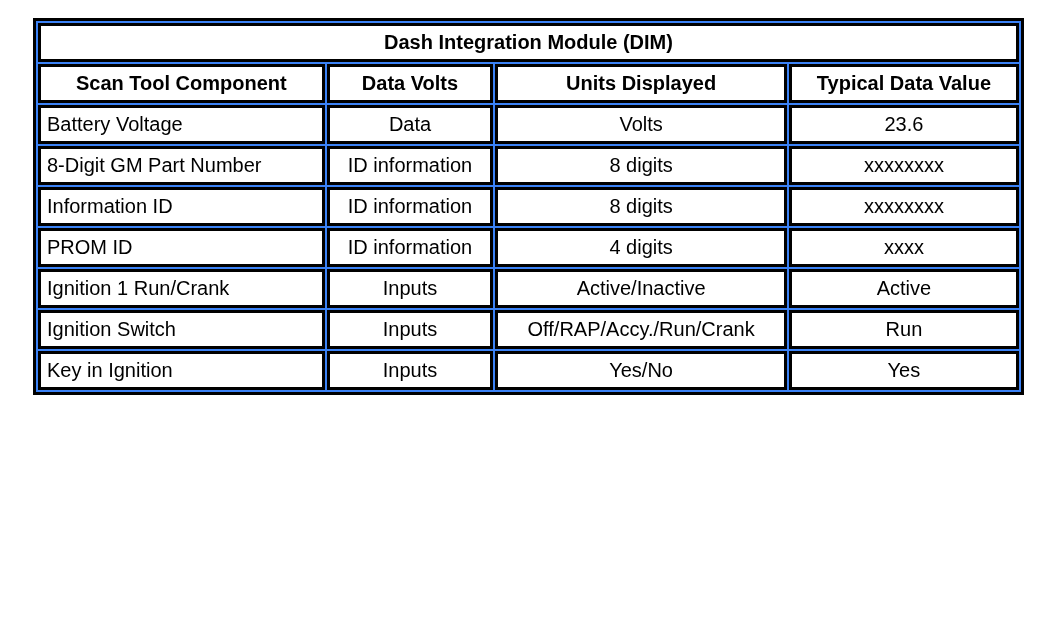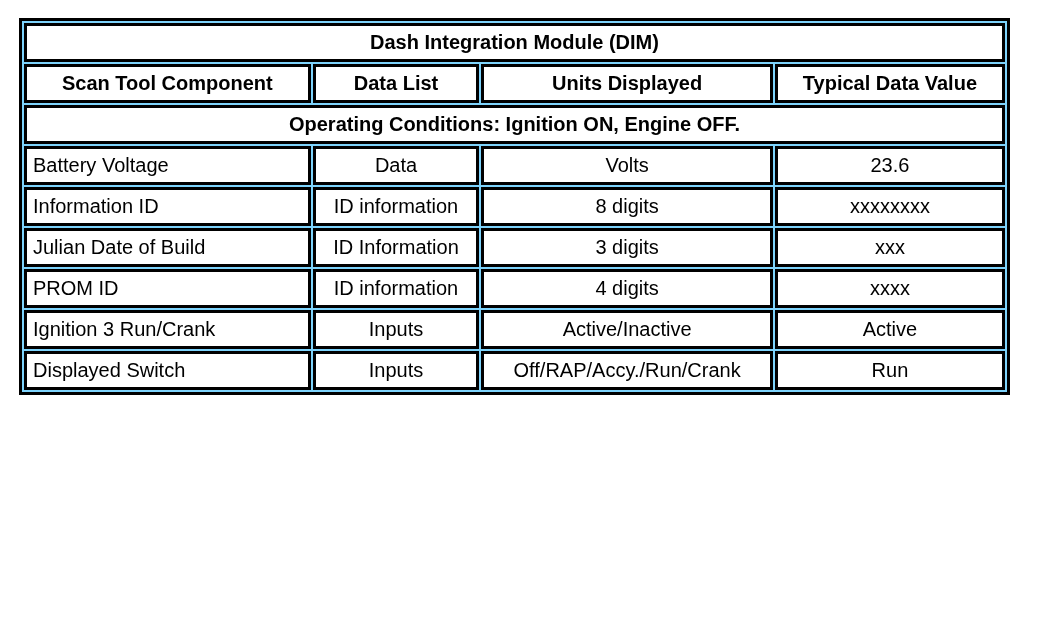--- a/index.html
+++ b/index.html
@@ -11,28 +11,28 @@
     position: relative;
     width: 1056px;
     height: 622px;
     background: #ffffff;
     font-family: "Liberation Sans", sans-serif;
     color: #000000;
     overflow: hidden;
   }
   table.dim {
     position: absolute;
-    left: 19px;
+    left: 33px;
     top: 18px;
     width: 991px;
     table-layout: fixed;
     border-collapse: separate;
     border-spacing: 2px;
     border: 3px solid #000000;
-    background: #7dd3fc;
+    background: #3b82f6;
   }
   table.dim td, table.dim th {
     border: 3px solid #000000;
     background: #ffffff;
     height: 33px;
     padding: 0 4px;
     font-size: 20px;
     line-height: 1.05;
     vertical-align: middle;
     overflow: hidden;
@@ -53,59 +53,62 @@
       <col style="width:17.1%">
       <col style="width:29.9%">
       <col style="width:23.6%">
     </colgroup>
     <tbody id="dim-tbody">
       <tr>
         <td colspan="4" class="center bold title-cell">Dash Integration Module (DIM)</td>
       </tr>
       <tr>
         <th class="center bold">Scan Tool Component</th>
-        <th class="center bold">Data List</th>
+        <th class="center bold">Data Volts</th>
         <th class="center bold">Units Displayed</th>
         <th class="center bold">Typical Data Value</th>
-      </tr>
-      <tr>
-        <td colspan="4" class="center bold">Operating Conditions: Ignition ON, Engine OFF.</td>
       </tr>
 
     <tr>
           <td class="left">Battery Voltage</td>
           <td class="center">Data</td>
           <td class="center">Volts</td>
           <td class="center">23.6</td>
         </tr>
         <tr>
-          <td class="left">Information ID</td>
+          <td class="left">8-Digit GM Part Number</td>
           <td class="center">ID information</td>
           <td class="center">8 digits</td>
           <td class="center">xxxxxxxx</td>
         </tr>
         <tr>
-          <td class="left">Julian Date of Build</td>
-          <td class="center">ID Information</td>
-          <td class="center">3 digits</td>
-          <td class="center">xxx</td>
+          <td class="left">Information ID</td>
+          <td class="center">ID information</td>
+          <td class="center">8 digits</td>
+          <td class="center">xxxxxxxx</td>
         </tr>
         <tr>
           <td class="left">PROM ID</td>
           <td class="center">ID information</td>
           <td class="center">4 digits</td>
           <td class="center">xxxx</td>
         </tr>
         <tr>
-          <td class="left">Ignition 3 Run/Crank</td>
+          <td class="left">Ignition 1 Run/Crank</td>
           <td class="center">Inputs</td>
           <td class="center">Active/Inactive</td>
           <td class="center">Active</td>
         </tr>
         <tr>
-          <td class="left">Displayed Switch</td>
+          <td class="left">Ignition Switch</td>
           <td class="center">Inputs</td>
           <td class="center">Off/RAP/Accy./Run/Crank</td>
           <td class="center">Run</td>
+        </tr>
+        <tr>
+          <td class="left">Key in Ignition</td>
+          <td class="center">Inputs</td>
+          <td class="center">Yes/No</td>
+          <td class="center">Yes</td>
         </tr>
       </tbody>
   </table>
 </div>
 
 </body></html>

